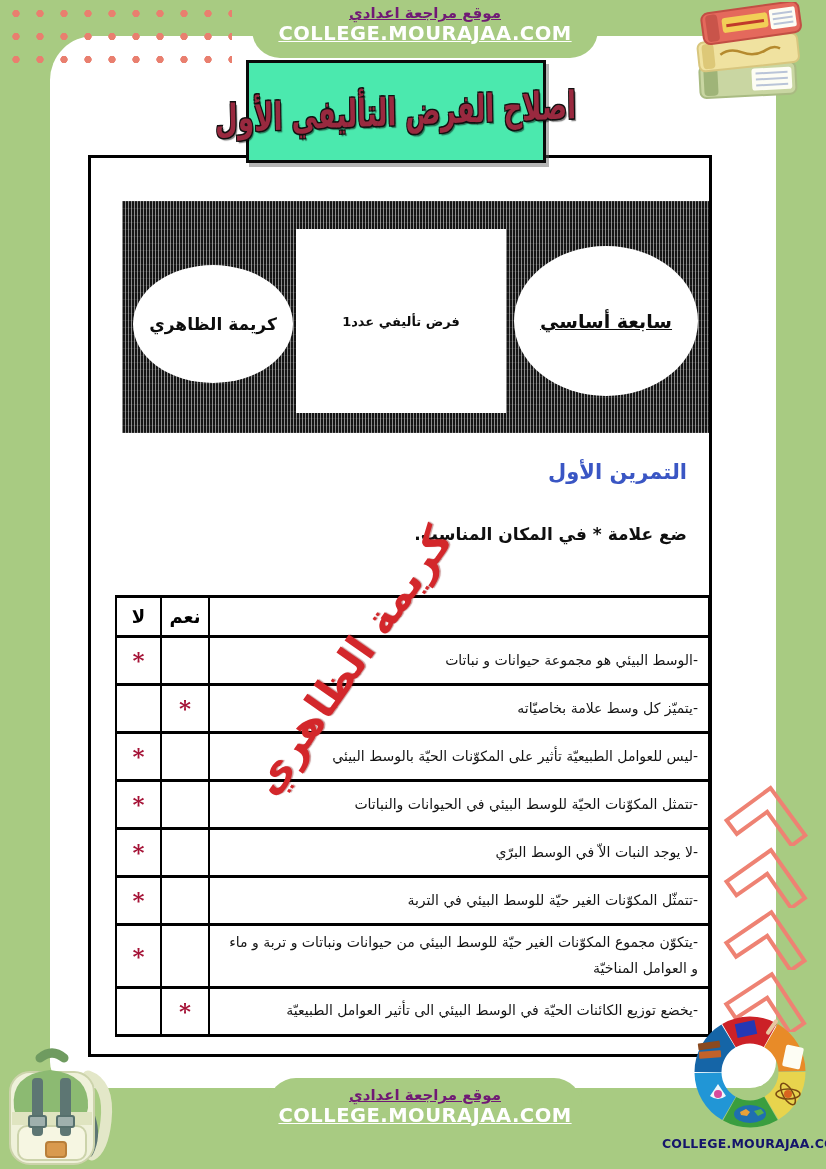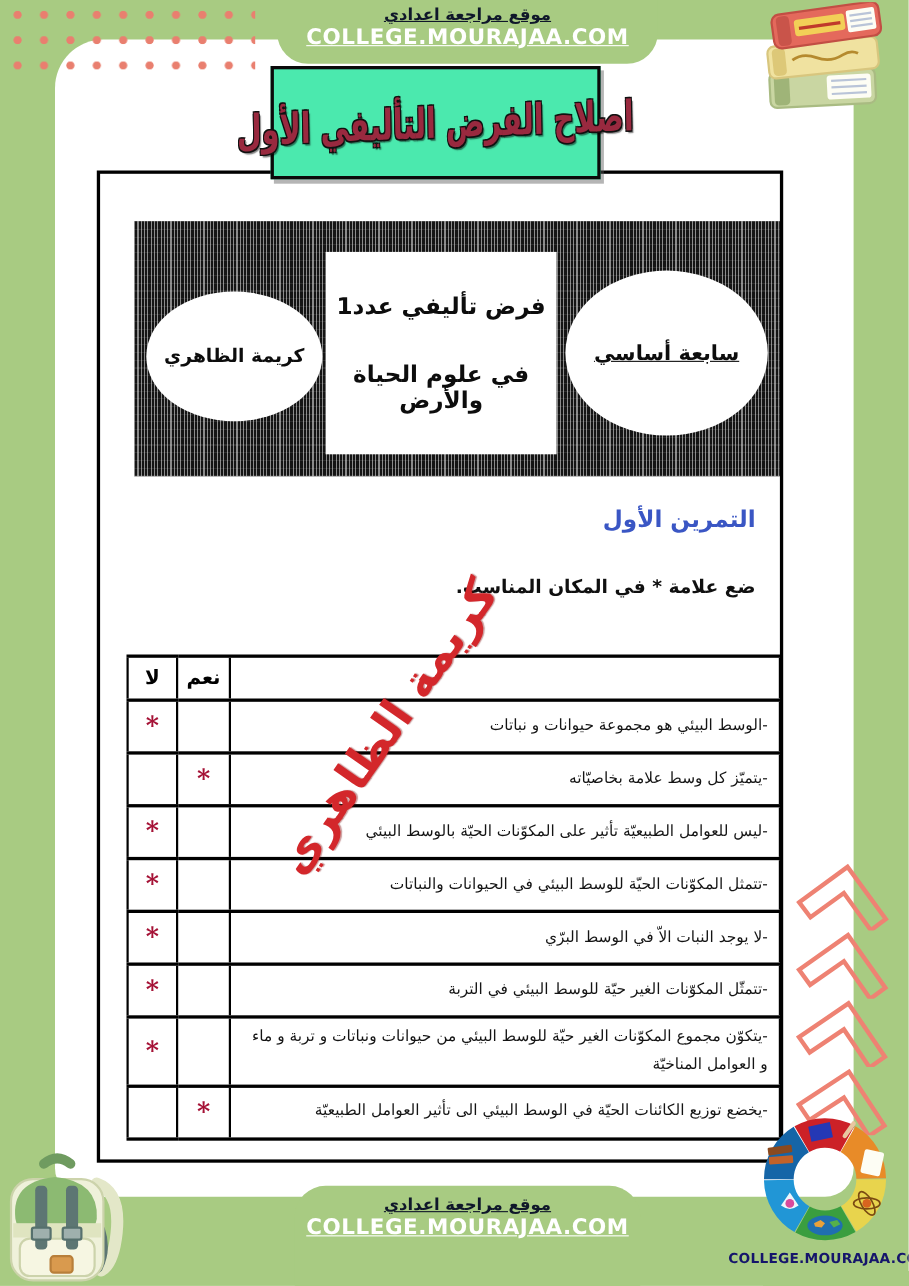--- a/index.html
+++ b/index.html
@@ -22,21 +22,21 @@
     background-image:radial-gradient(circle,var(--dots,#e97f6f) 0 3.4px,transparent 4px);
     background-size:24px 23px;background-position:4px 2px;
   }
 
   
   .bubble{
     background:var(--frame-green,#a8cb82);z-index:7;text-align:center;color:#fff;
   }
   .bubble-top{left:252px;top:0;width:346px;height:58px;border-radius:0 0 28px 28px;padding-top:4px;box-sizing:border-box;}
   .bubble-bottom{left:268px;top:1078px;width:314px;height:91px;border-radius:28px 28px 0 0;padding-top:8px;box-sizing:border-box;}
-  .site-name{display:block;font-size:15px;font-weight:bold;text-decoration:underline;color:#0f172a;direction:rtl;}
+  .site-name{display:block;font-size:15px;font-weight:bold;text-decoration:underline;color:#701a75;direction:rtl;}
   .site-url{display:block;font-size:19.5px;font-weight:bold;text-decoration:underline;color:#fff;letter-spacing:.5px;}
 
   
   .banner{
     left:246px;top:60px;width:300px;height:103px;z-index:5;
     background:var(--banner-bg,#4be9ae);border:3px solid #0a0a0a;
     box-shadow:3px 4px 0 rgba(90,90,90,.45);
     display:flex;align-items:center;justify-content:center;box-sizing:border-box;
   }
   .banner-text{
@@ -63,21 +63,21 @@
   .oval{position:absolute;background:#fff;border-radius:50%;display:flex;align-items:center;justify-content:center;}
   .oval-teacher{left:11px;top:64px;width:160px;height:118px;}
   .oval-grade{left:392px;top:45px;width:184px;height:150px;}
   .oval span,.exam-box span{direction:rtl;font-weight:bold;color:#0d0d0d;}
   .oval-teacher span{font-size:17px;}
   .oval-grade span{font-size:19px;text-decoration:underline;}
   .exam-box{
     position:absolute;left:174px;top:28px;width:210px;height:184px;background:#fff;
     display:flex;flex-direction:column;align-items:center;justify-content:space-evenly;text-align:center;
   }
-  .exam-box span{font-size:21px;}
+  .exam-box span{font-size:13px;}
 
   
   .exercise-heading{
     position:absolute;top:302px;right:22px;direction:rtl;
     color:var(--heading-blue,#3a56c4);font-weight:bold;font-size:21px;
   }
   .instruction{
     position:absolute;top:366px;right:22px;direction:rtl;
     color:#101010;font-weight:bold;font-size:17px;
   }
@@ -160,21 +160,20 @@
 </div>
 
 <div class="abs doc">
 
   <div class="band">
     <div class="oval oval-teacher">
       <span>كريمة الظاهري</span>
     </div>
     <div class="exam-box">
       <span>فرض تأليفي عدد1</span>
-      <span>في علوم الحياة والأرض</span>
     </div>
     <div class="oval oval-grade">
       <span>سابعة أساسي</span>
     </div>
   </div>
 
   <div class="exercise-heading">التمرين الأول</div>
   <div class="instruction">ضع علامة * في المكان المناسب.</div>
 
   <div class="watermark">كريمة الظاهري</div>

